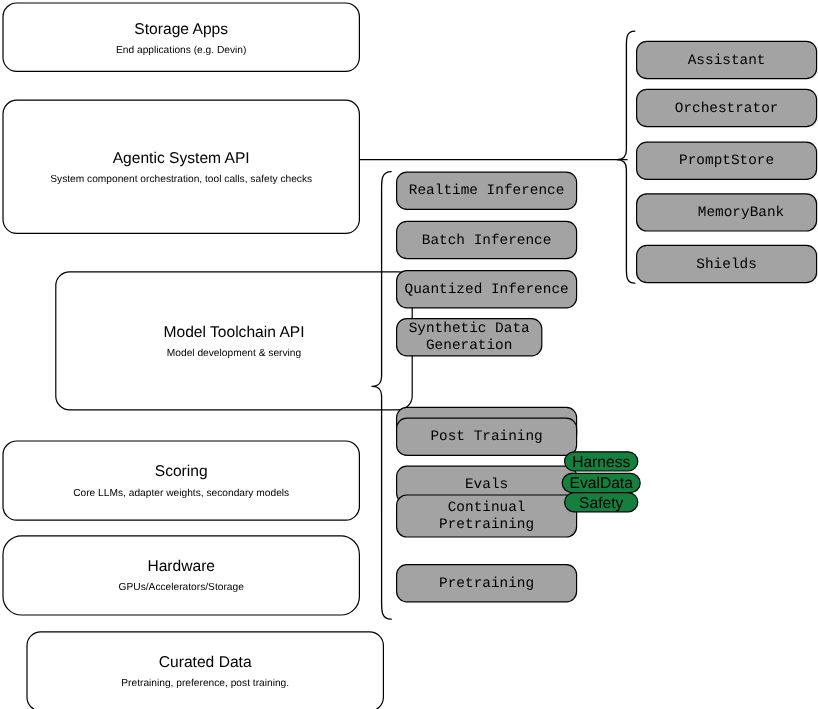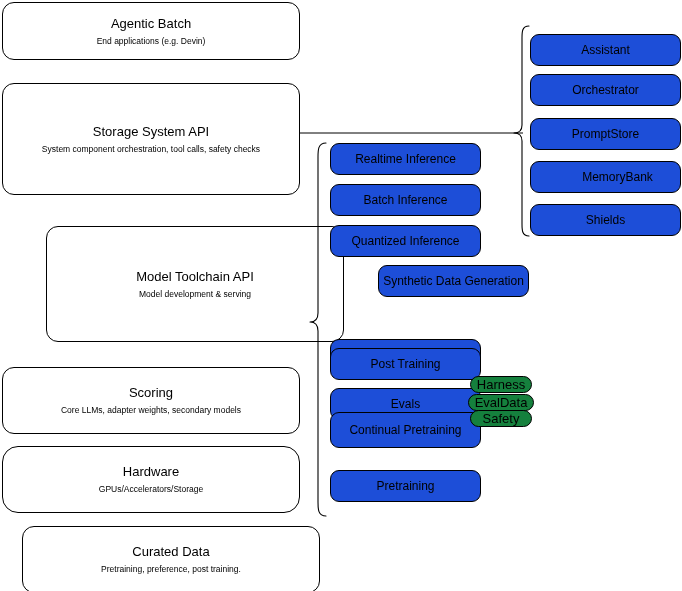--- a/index.html
+++ b/index.html
@@ -41,29 +41,30 @@
     margin-top: 3px;
   }
 
   
   .layer .title { font-size: 13px; }
 
   
   .chip {
     position: absolute;
     box-sizing: border-box;
-    background: #1d4ed8;
+    background: #a3a3a3;
     border: 1px solid #000000;
     border-radius: 9px;
     display: flex;
     align-items: center;
     justify-content: center;
     font-size: 12px;
     color: #000000;
     text-align: center;
+    font-family: Liberation Mono, monospace;
   }
 
   
   .pill {
     position: absolute;
     box-sizing: border-box;
     background: #15803d;
     border: 1px solid #000000;
     border-radius: 999px;
     display: flex;
@@ -80,26 +81,26 @@
     pointer-events: none;
   }
   .connector svg { display: block; overflow: visible; }
 </style>
 </head>
 <body>
 
 <div id="canvas">
 
   <div class="node layer" style="left:2px; top:2px; width:298px; height:58px;">
-    <div class="title">Agentic Batch</div>
+    <div class="title">Storage Apps</div>
     <div class="subtitle">End applications (e.g. Devin)</div>
   </div>
 
   <div class="node layer" style="left:2px; top:83px; width:298px; height:112px;">
-    <div class="title">Storage System API</div>
+    <div class="title">Agentic System API</div>
     <div class="subtitle">System component orchestration, tool calls, safety checks</div>
   </div>
 
   <div class="node layer" style="left:2px; top:226px; width:298px; height:116px;margin-left:44px;">
     <div class="title">Model Toolchain API</div>
     <div class="subtitle">Model development &amp; serving</div>
   </div>
 
   <div class="node layer" style="left:2px; top:367px; width:298px; height:67px;">
     <div class="title">Scoring</div>
@@ -146,21 +147,21 @@
                C 522 230, 522 236, 529 236" stroke="#000000" stroke-width="1.1" fill="none" stroke-linecap="round" stroke-linejoin="round"></path>
     </svg>
   </div>
 
   <div class="chip" style="left:330px; top:143px; width:151px; height:32px;">Realtime Inference</div>
 
   <div class="chip" style="left:330px; top:184px; width:151px; height:32px;">Batch Inference</div>
 
   <div class="chip" style="left:330px; top:225px; width:151px; height:32px;">Quantized Inference</div>
 
-  <div class="chip" style="left:330px; top:265px; width:151px; height:32px;margin-left:48px;">Synthetic Data Generation</div>
+  <div class="chip" style="left:330px; top:265px; width:122px; height:32px;">Synthetic Data Generation</div>
 
   <div class="chip" style="left:330px; top:306px; width:151px; height:32px;margin-top:33px;">Reward Scoring</div>
 
   <div class="chip" style="left:330px; top:348px; width:151px; height:32px;">Post Training</div>
 
   <div class="chip" style="left:330px; top:388px; width:151px; height:32px;">Evals</div>
 
   <div class="chip" style="left:330px; top:412px; width:151px; height:36px;">Continual Pretraining</div>
 
   <div class="chip" style="left:330px; top:470px; width:151px; height:32px;">Pretraining</div>

